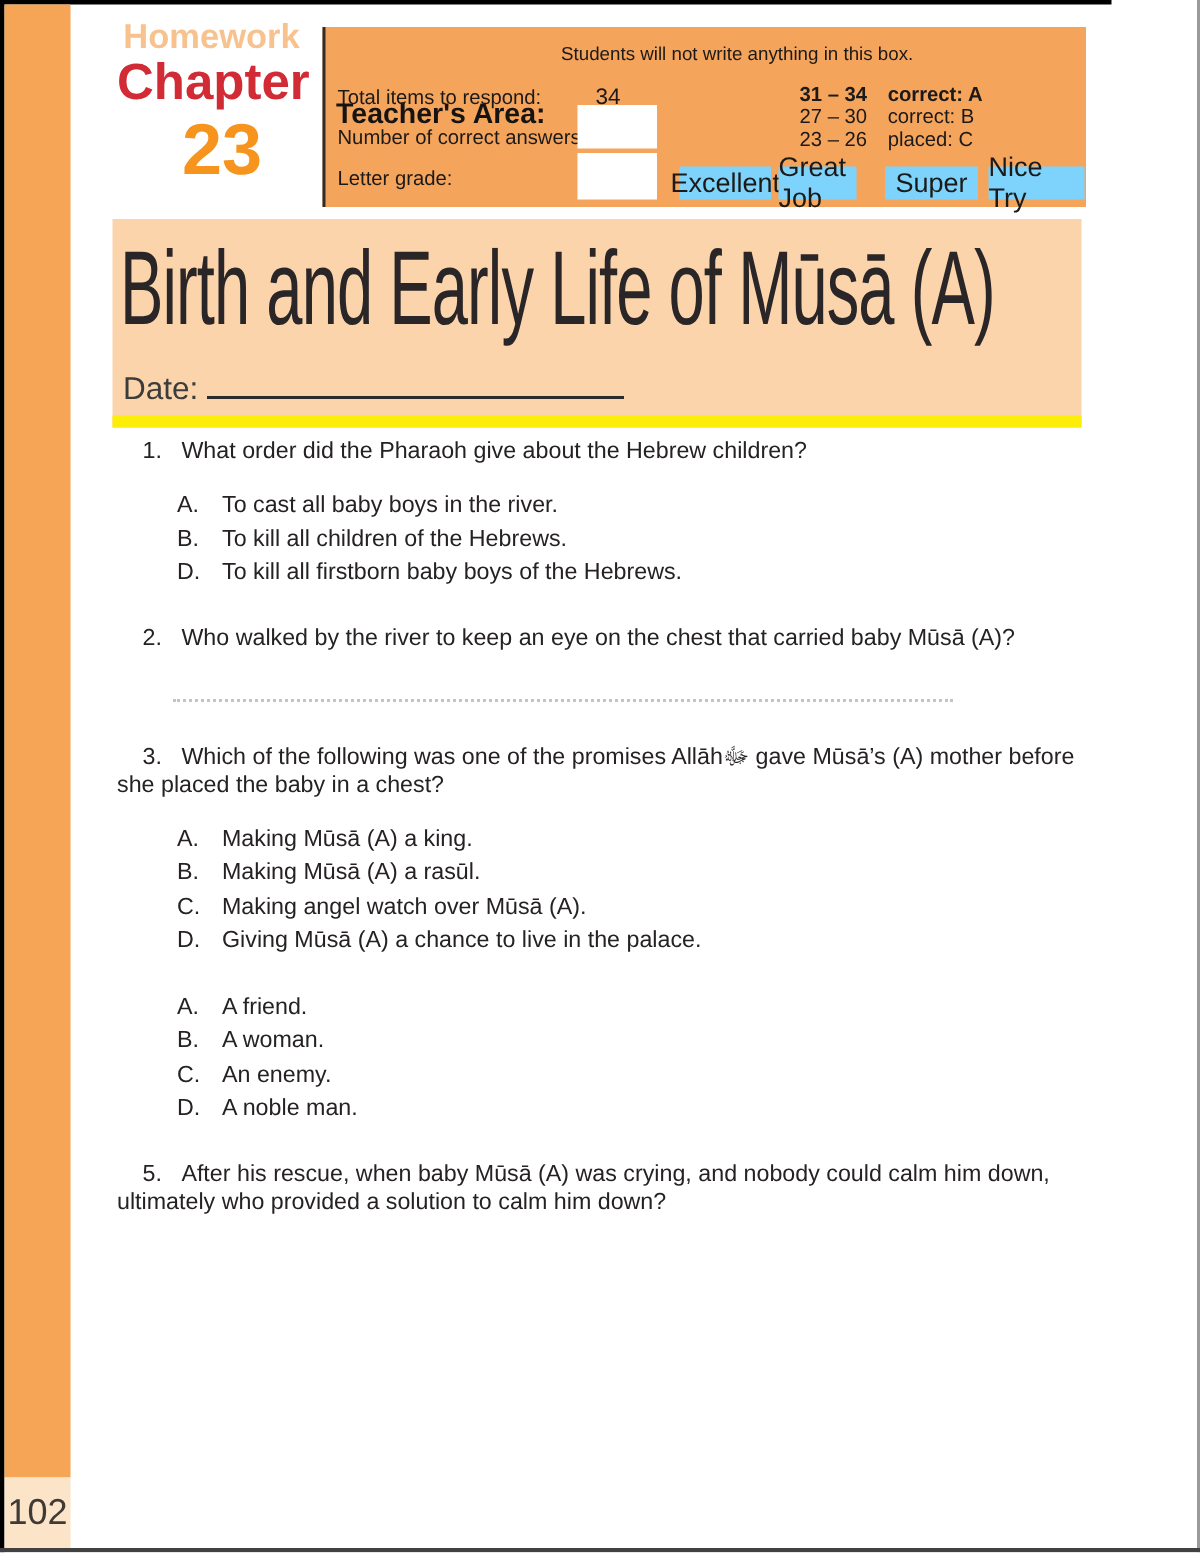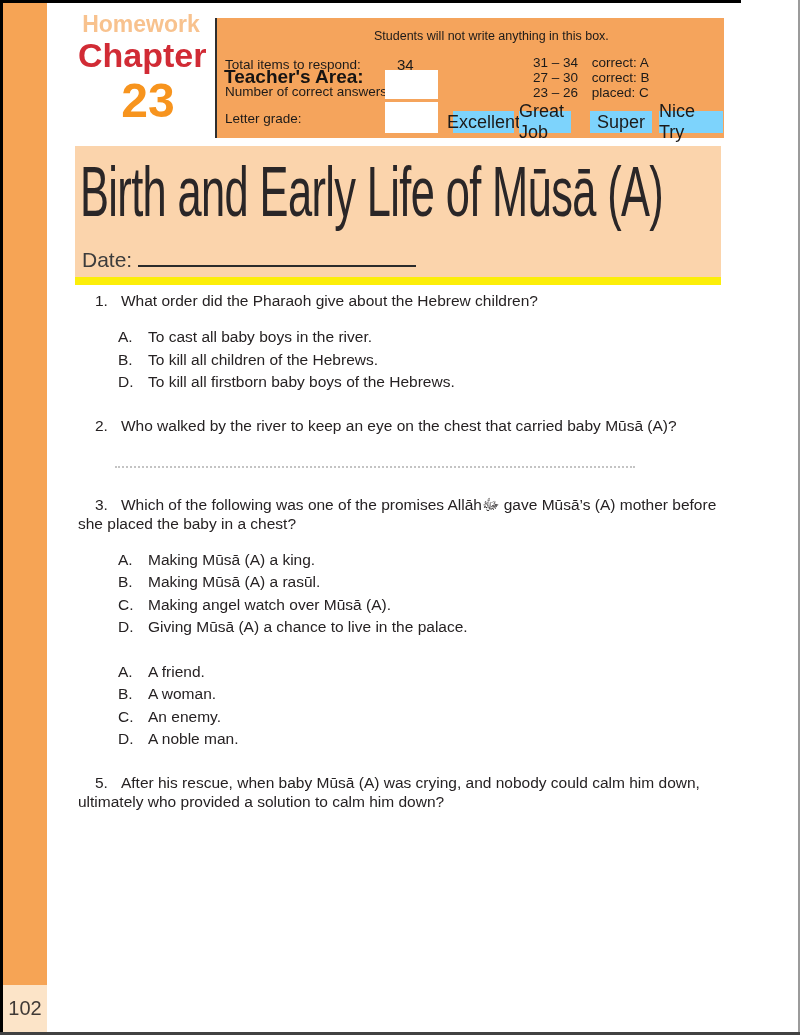--- a/index.html
+++ b/index.html
@@ -8,41 +8,41 @@
 
   
   .border-left{position:absolute;left:0;top:0;width:3px;height:100%;background:#000;}
   .border-top{position:absolute;left:0;top:0;width:741px;height:3px;background:#000;}
   .border-right{position:absolute;right:0;top:0;width:2px;height:100%;background:#9b9b9b;}
   .border-bottom{position:absolute;left:0;bottom:0;width:100%;height:3px;background:#414141;}
 
   
   .sidebar{position:absolute;left:3px;top:3px;width:44px;height:982px;background:#F6A455;}
   .pagenum{position:absolute;left:3px;top:985px;width:44px;height:47px;background:#FCE4C8;
-           display:flex;align-items:center;justify-content:center;font-size:20px;color:#403a36;}
+           display:flex;align-items:center;justify-content:center;font-size:24px;color:#403a36;}
 
   
   .chapter-head{position:absolute;left:78px;top:12px;width:126px;text-align:center;line-height:1.05;}
   .hw{color:#F8C28E;font-size:23px;font-weight:bold;}
   .ch{color:#D12B35;font-size:34px;font-weight:bold;margin-top:2px;}
   .chnum{color:#F7941E;font-size:48px;font-weight:bold;margin-top:2px;padding-left:14px;}
 
   
   .teacher{position:absolute;left:215px;top:18px;width:509px;height:120px;background:#F5A45C;
            border-left:2px solid #2e2e2e;box-sizing:border-box;}
   .t-title{position:absolute;left:7px;top:4px;font-size:19px;font-weight:bold;color:#161413;margin-top:44px;}
   .t-notice{position:absolute;left:157px;top:11px;font-size:12.5px;color:#1c1a19;}
   .t-label{position:absolute;left:8px;font-size:13.5px;color:#1c1a19;}
   .t-label.r1{top:39px;} .t-label.r2{top:66px;} .t-label.r3{top:93px;}
   .t-value{position:absolute;left:180px;top:38px;font-size:15px;color:#1c1a19;}
   .t-box{position:absolute;left:168px;width:53px;background:#fff;}
   .t-box.b1{top:52px;height:29px;} .t-box.b2{top:84px;height:31px;}
   .scale-row{position:absolute;left:316px;font-size:13.5px;color:#1c1a19;white-space:nowrap;}
   .scale-row .rng{display:inline-block;width:55px;}
-  .scale-row.s1{top:37px;} .scale-row.s2{top:52px;} .scale-row.s3{top:67px;}
+  .scale-row.s1{top:37px;font-weight:bold;} .scale-row.s2{top:52px;} .scale-row.s3{top:67px;}
   .stamp{position:absolute;top:93px;height:22px;background:#7dd3fc;font-size:18px;color:#1c1a19;
          display:flex;align-items:center;justify-content:center;}
   .stamp.st1{left:236px;width:61px;} .stamp.st2{left:302px;width:52px;}
   .stamp.st3{left:373px;width:62px;} .stamp.st4{left:442px;width:64px;}
 
   
   .banner{position:absolute;left:75px;top:146px;width:646px;height:139px;background:#FBD4AC;}
   .banner-title{position:absolute;left:5px;top:6px;font-size:70px;color:#2a2627;white-space:nowrap;
                 transform:scaleX(0.62);transform-origin:left top;letter-spacing:-1px;}
   .date-row{position:absolute;left:7px;top:102px;font-size:21px;color:#3c3c3c;}

